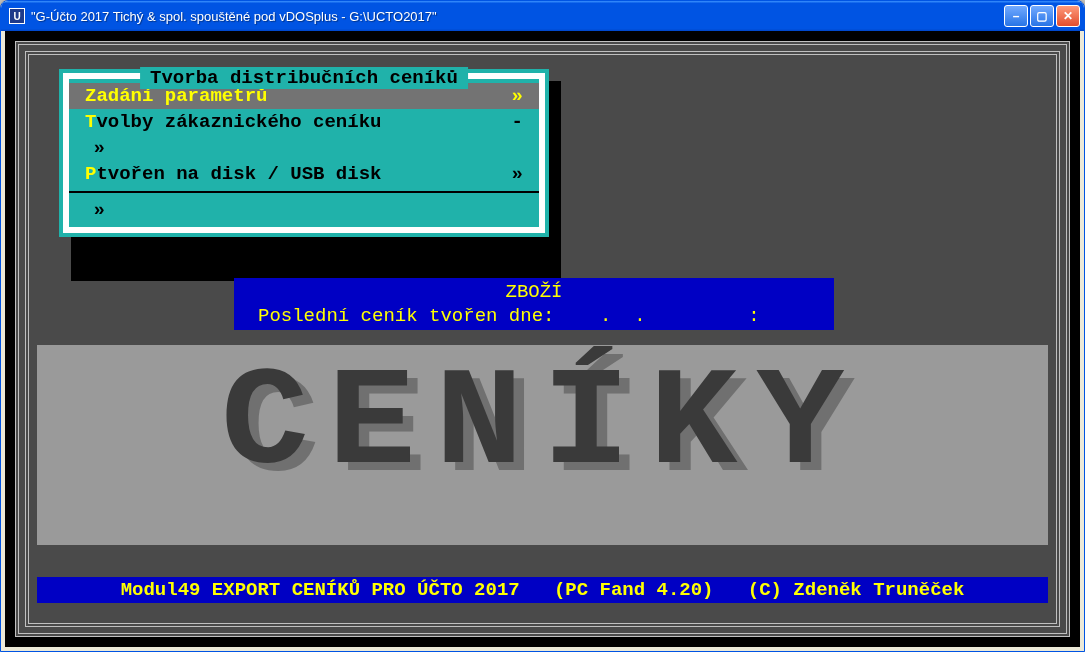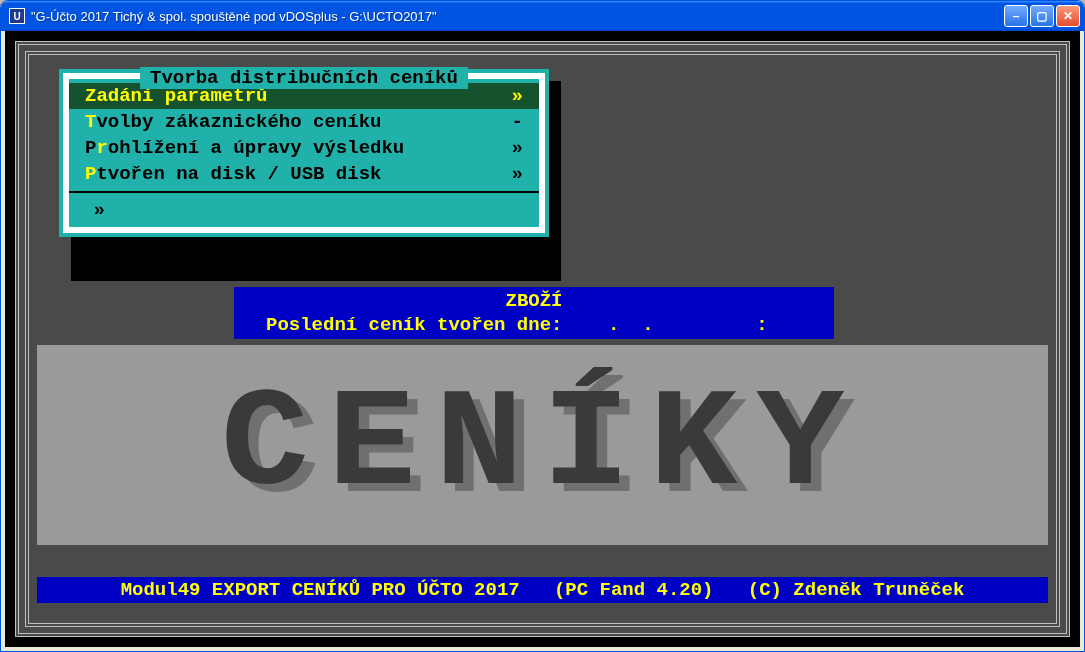--- a/index.html
+++ b/index.html
@@ -104,53 +104,53 @@
   .menu-items { padding: 4px 0; }
   .menu-item {
     display: flex;
     font-size: 19px;
     font-weight: bold;
     padding: 0 16px;
     line-height: 26px;
     color: #000;
     cursor: pointer;
   }
-  .menu-item.selected { background: #14532d; color: #ffff00; }
+  .menu-item.selected { background: #737373; color: #ffff00; }
   .menu-item .hot { color: #ffff00; }
   .menu-item .label { flex: 1; white-space: pre; }
   .menu-item .mark { width: 20px; text-align: right; }
   .menu-sep { height: 2px; background: #000; margin: 4px 0; }
 
   
   .status-bar {
     position: absolute;
-    top: 232px;
+    top: 223px;
     left: 205px;
     width: 600px;
     background: #0000c4;
     color: #ffff00;
     font-size: 19px;
-    font-weight: bold;
+    font-weight: normal;
     text-align: left;
-    padding: 2px 20px;
+    padding: 2px 12px;
     line-height: 24px;
   }
   .status-bar .l1 { text-align: center; }
   .status-bar .l2 { white-space: pre; margin-left: 12px; }
 
   
   .big-area {
     position: absolute;
     top: 290px;
     left: 8px;
     right: 8px;
     height: 200px;
     background: #9a9a9a;
     display: flex;
-    align-items: center;
+    align-items: flex-start;
     justify-content: center;
   }
   .big-text {
     font-family: "Courier New", monospace;
     font-size: 140px;
     font-weight: 900;
     letter-spacing: 18px;
     color: #3a3a3a;
     text-shadow: 10px 8px 0 #707070;
     transform: scaleX(1.05);
@@ -196,21 +196,20 @@
             <div class="menu-items">
               <div class="menu-item selected">
                 <span class="label">Zadání parametrů</span>
                 <span class="mark">»</span>
               </div>
               <div class="menu-item">
                 <span class="label"><span class="hot">T</span><span>volby zákaznického ceníku</span></span>
                 <span class="mark">-</span>
               </div>
               <div class="menu-item">
-                <span class="label"><span>P</span><span class="hot">r</span><span>ohlížení a úpravy výsledku</span></span>
                 <span class="mark">»</span>
               </div>
               <div class="menu-item">
                 <span class="label"><span class="hot">P</span><span>tvořen na disk / USB disk</span></span>
                 <span class="mark">»</span>
               </div>
               <div class="menu-sep"></div>
               <div class="menu-item">
                 <span class="mark">»</span>
               </div>

